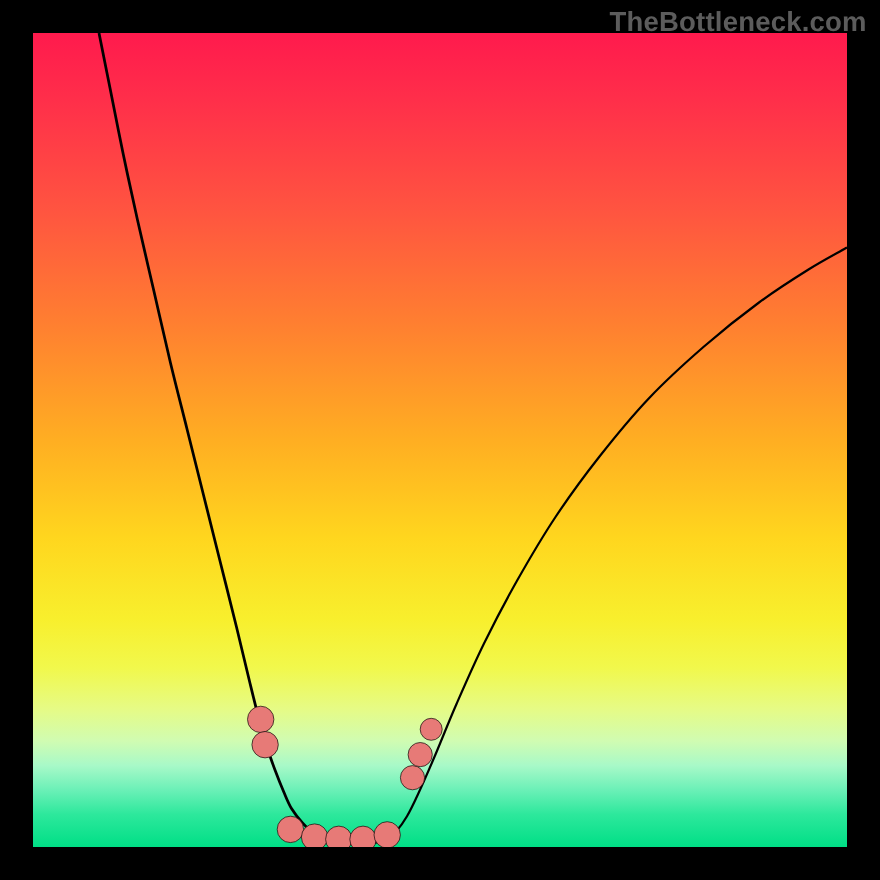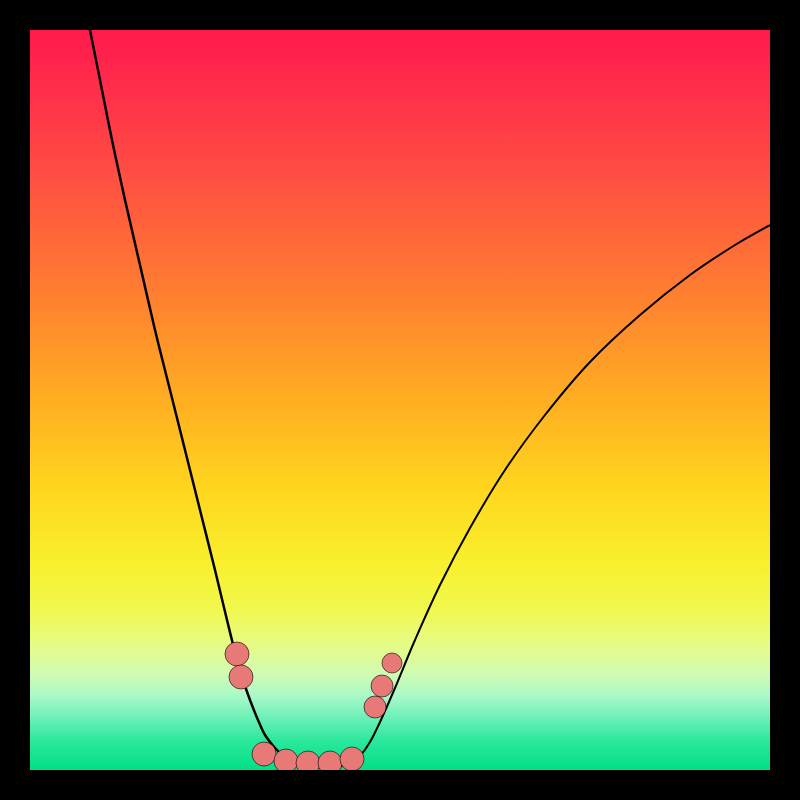--- a/index.html
+++ b/index.html
@@ -71,20 +71,21 @@
   .marker {
     fill: #e77a77;
     stroke: #000;
     stroke-width: 0.6;
   }
 </style>
 </head>
 <body>
 
 <div class="frame">
+  <div class="watermark">TheBottleneck.com</div>
   <div class="plot-area">
     <svg class="curves" viewBox="0 0 740 740">
       <path id="path-left" class="curve" d="M 60 0 C 61.666666666666664 8.333333333333334, 66.33333333333333 31.666666666666668, 70 50 C 73.66666666666667 68.33333333333333, 77.83333333333333 90, 82 110 C 86.16666666666667 130, 90.33333333333333 149.16666666666666, 95 170 C 99.66666666666667 190.83333333333334, 105 213.33333333333334, 110 235 C 115 256.6666666666667, 120 279.1666666666667, 125 300 C 130 320.8333333333333, 135 340, 140 360 C 145 380, 150 400, 155 420 C 160 440, 165 460, 170 480 C 175 500, 180.5 521.6666666666666, 185 540 C 189.5 558.3333333333334, 193.5 575.6666666666666, 197 590 C 200.5 604.3333333333334, 203.33333333333334 616, 206 626 C 208.66666666666666 636, 210.66666666666666 642.6666666666666, 213 650 C 215.33333333333334 657.3333333333334, 217.5 663.3333333333334, 220 670 C 222.5 676.6666666666666, 225.5 684.1666666666666, 228 690 C 230.5 695.8333333333334, 232.16666666666666 700.3333333333334, 235 705 C 237.83333333333334 709.6666666666666, 241.66666666666666 714.3333333333334, 245 718 C 248.33333333333334 721.6666666666666, 251.16666666666666 724.5, 255 727 C 258.8333333333333 729.5, 263.8333333333333 731.5, 268 733 C 272.1666666666667 734.5, 278 735.5, 280 736"></path>
       <path id="path-floor" class="curve" d="M 280 736 C 281.6666666666667 736.1666666666666, 286.6666666666667 736.8333333333334, 290 737 C 293.3333333333333 737.1666666666666, 296.6666666666667 737.1666666666666, 300 737 C 303.3333333333333 736.8333333333334, 306.6666666666667 736.5, 310 736 C 313.3333333333333 735.5, 318.3333333333333 734.3333333333334, 320 734"></path>
       <path id="path-right" class="curve right" d="M 320 734 C 321.6666666666667 732.6666666666666, 326.6666666666667 729.6666666666666, 330 726 C 333.3333333333333 722.3333333333334, 336.6666666666667 717.6666666666666, 340 712 C 343.3333333333333 706.3333333333334, 345.8333333333333 701, 350 692 C 354.1666666666667 683, 359.1666666666667 671.6666666666666, 365 658 C 370.8333333333333 644.3333333333334, 377.5 627.1666666666666, 385 610 C 392.5 592.8333333333334, 400.8333333333333 573.6666666666666, 410 555 C 419.1666666666667 536.3333333333334, 429.1666666666667 517.1666666666666, 440 498 C 450.8333333333333 478.8333333333333, 462.5 458.8333333333333, 475 440 C 487.5 421.1666666666667, 500.8333333333333 403, 515 385 C 529.1666666666666 367, 544.1666666666666 348.6666666666667, 560 332 C 575.8333333333334 315.3333333333333, 593.3333333333334 299.5, 610 285 C 626.6666666666666 270.5, 644.1666666666666 256.6666666666667, 660 245 C 675.8333333333334 233.33333333333334, 691.6666666666666 223.33333333333334, 705 215 C 718.3333333333334 206.66666666666666, 734.1666666666666 198.33333333333334, 740 195"></path>
       <g id="marker-group">
           <circle cx="207" cy="624" r="12" class="marker"></circle>
           <circle cx="211" cy="647" r="12" class="marker"></circle>
           <circle cx="234" cy="724" r="12" class="marker"></circle>
           <circle cx="256" cy="731" r="12" class="marker"></circle>

